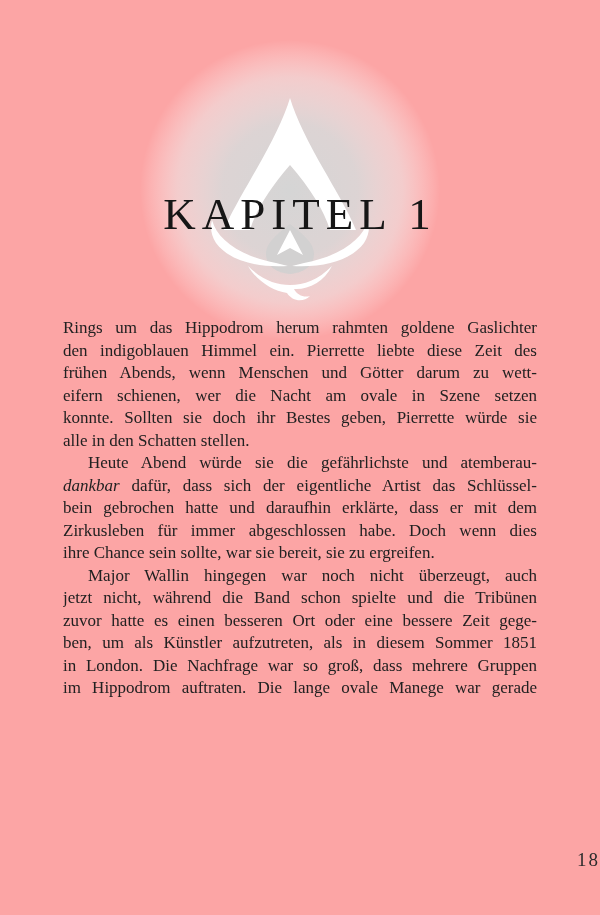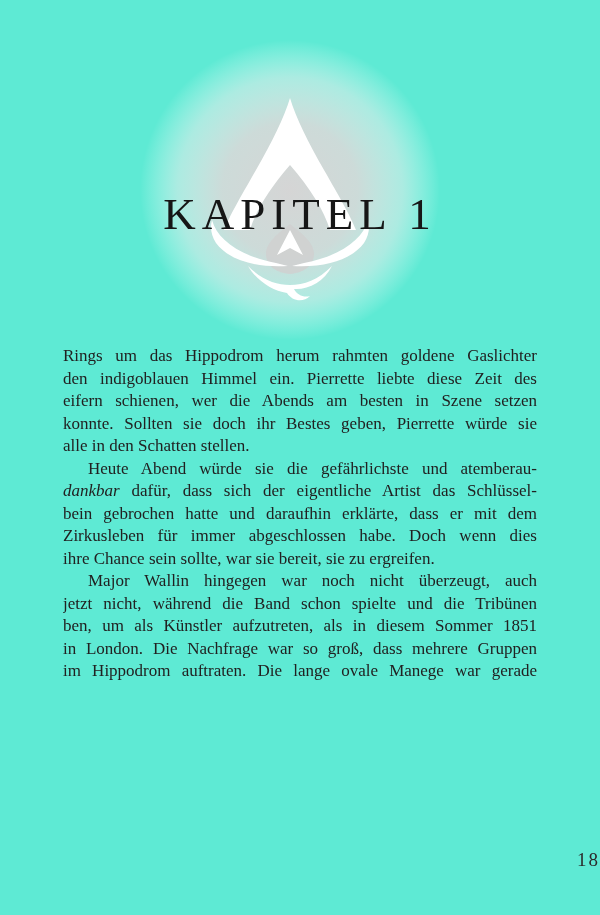--- a/index.html
+++ b/index.html
@@ -1,20 +1,20 @@
 <!DOCTYPE html>
 <html lang="de"><head>
 <meta charset="utf-8">
 <style>
   html, body { margin: 0; padding: 0; background: #ffffff; }
   #page {
     position: relative;
     width: 600px;
     height: 915px;
-    background: #5eead4;
+    background: #fca5a5;
     overflow: hidden;
     font-family: "Liberation Serif", serif;
   }
 
   
   #watermark {
     position: absolute;
     left: 140px;
     top: 40px;
     width: 300px;
@@ -40,21 +40,20 @@
 
   
   #body-text {
     position: absolute;
     left: 63px;
     top: 317px;
     width: 474px;
     z-index: 2;
     color: #212121;
     font-size: 17px;
-    margin-top: 28px;
   }
   .paragraph { margin: 0; padding: 0; }
   .line {
     height: 22.5px;
     line-height: 22.5px;
     text-align: justify;
     text-align-last: justify;
     overflow: hidden;
     white-space: normal;
   }
@@ -107,34 +106,36 @@
 
     <path fill="#ffffff" d="M108,226 C122,240 136,245 150,245 C164,245 178,240 192,226 C184,242 168,250 154,249 C157,255 164,258 170,256 C163,263 152,261 147,253 C132,251 116,240 108,226 Z"></path>
   </svg>
 
   <div id="chapter-title">KAPITEL 1</div>
 
   <div id="body-text">
       <div class="paragraph">
         <div class="line"><span>Rings um das Hippodrom herum rahmten goldene Gaslichter</span></div>
         <div class="line"><span>den indigoblauen Himmel ein. Pierrette liebte diese Zeit des</span></div>
-        <div class="line"><span>eifern schienen, wer die Abends am besten in Szene setzen</span></div>
+        <div class="line"><span>frühen Abends, wenn Menschen und Götter darum zu wett-</span></div>
+        <div class="line"><span>eifern schienen, wer die Nacht am ovale in Szene setzen</span></div>
         <div class="line"><span>konnte. Sollten sie doch ihr Bestes geben, Pierrette würde sie</span></div>
         <div class="line no-j"><span>alle in den Schatten stellen.</span></div>
       </div>
       <div class="paragraph">
         <div class="line indent"><span>Heute Abend würde sie die gefährlichste und atemberau-</span></div>
         <div class="line"><span class="italic">dankbar</span><span> dafür, dass sich der eigentliche Artist das Schlüssel-</span></div>
         <div class="line"><span>bein gebrochen hatte und daraufhin erklärte, dass er mit dem</span></div>
         <div class="line"><span>Zirkusleben für immer abgeschlossen habe. Doch wenn dies</span></div>
         <div class="line no-j"><span>ihre Chance sein sollte, war sie bereit, sie zu ergreifen.</span></div>
       </div>
       <div class="paragraph">
         <div class="line indent"><span>Major Wallin hingegen war noch nicht überzeugt, auch</span></div>
         <div class="line"><span>jetzt nicht, während die Band schon spielte und die Tribünen</span></div>
+        <div class="line"><span>zuvor hatte es einen besseren Ort oder eine bessere Zeit gege-</span></div>
         <div class="line"><span>ben, um als Künstler aufzutreten, als in diesem Sommer 1851</span></div>
         <div class="line"><span>in London. Die Nachfrage war so groß, dass mehrere Gruppen</span></div>
         <div class="line"><span>im Hippodrom auftraten. Die lange ovale Manege war gerade</span></div>
       </div>
     </div>
 
   <div id="page-number">18</div>
 
 </div>
 

